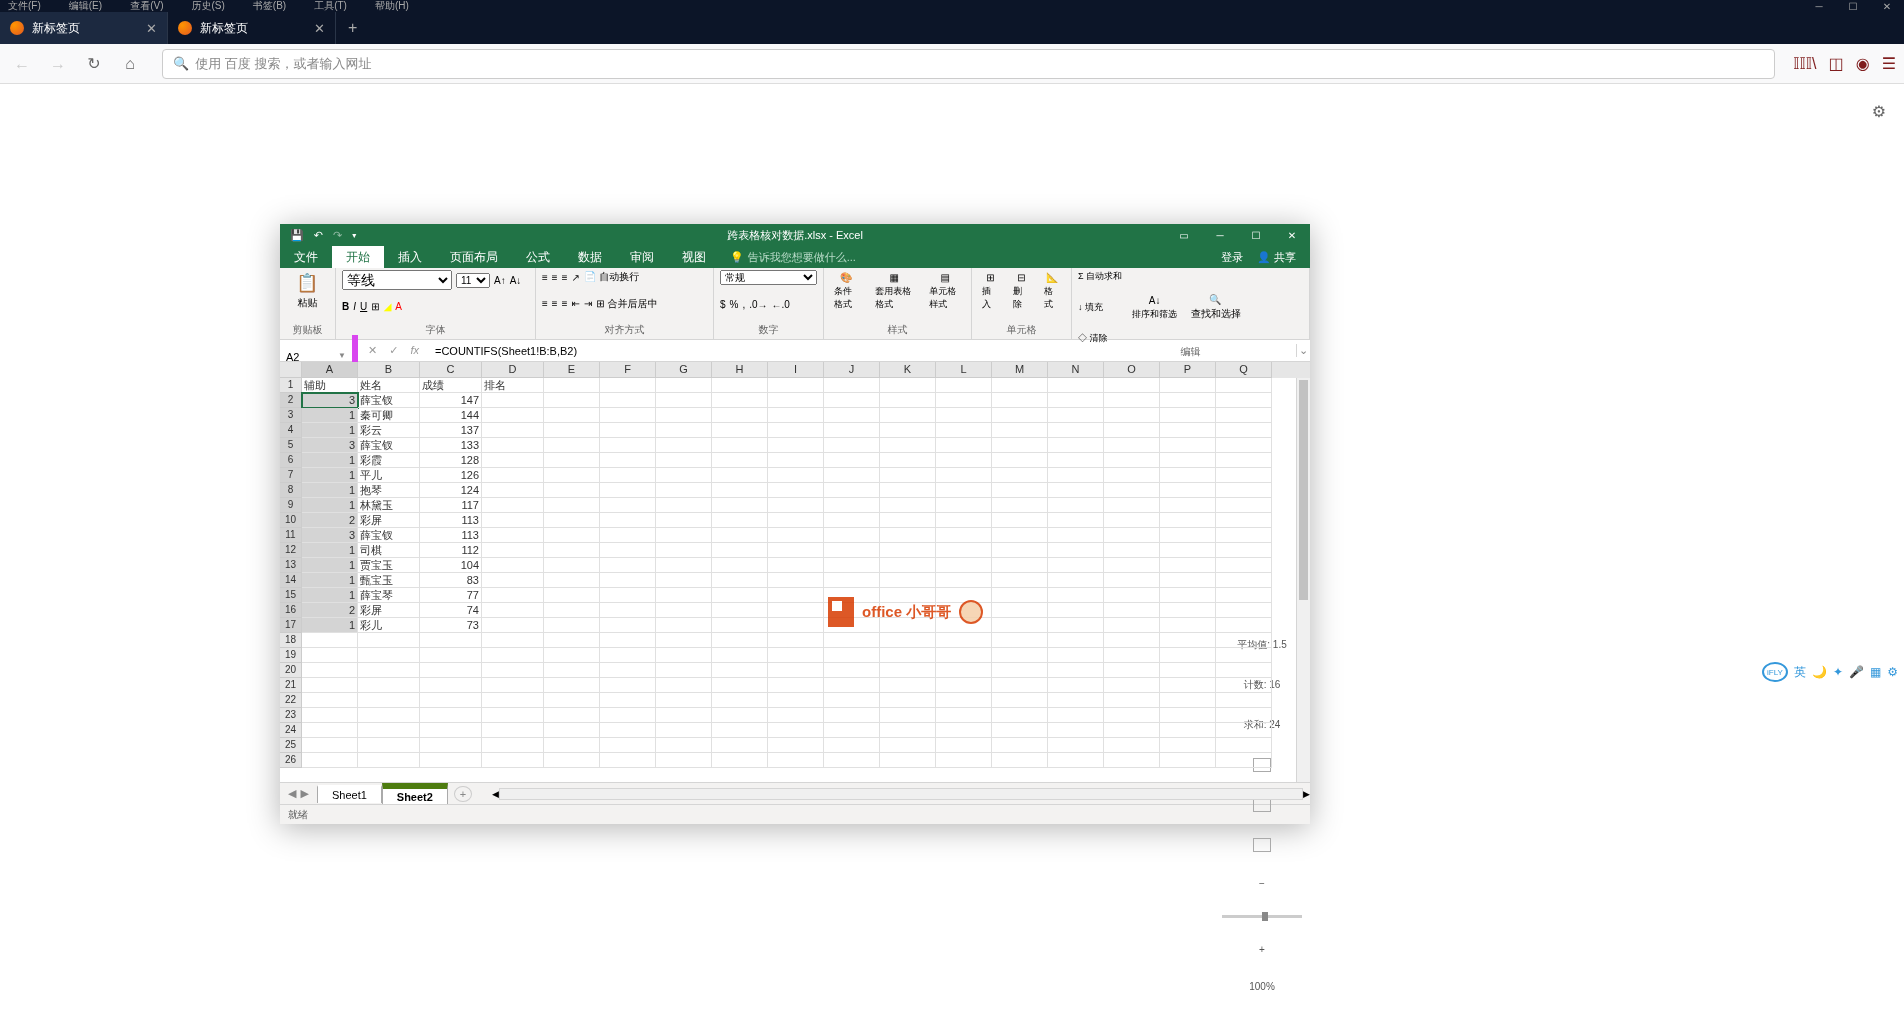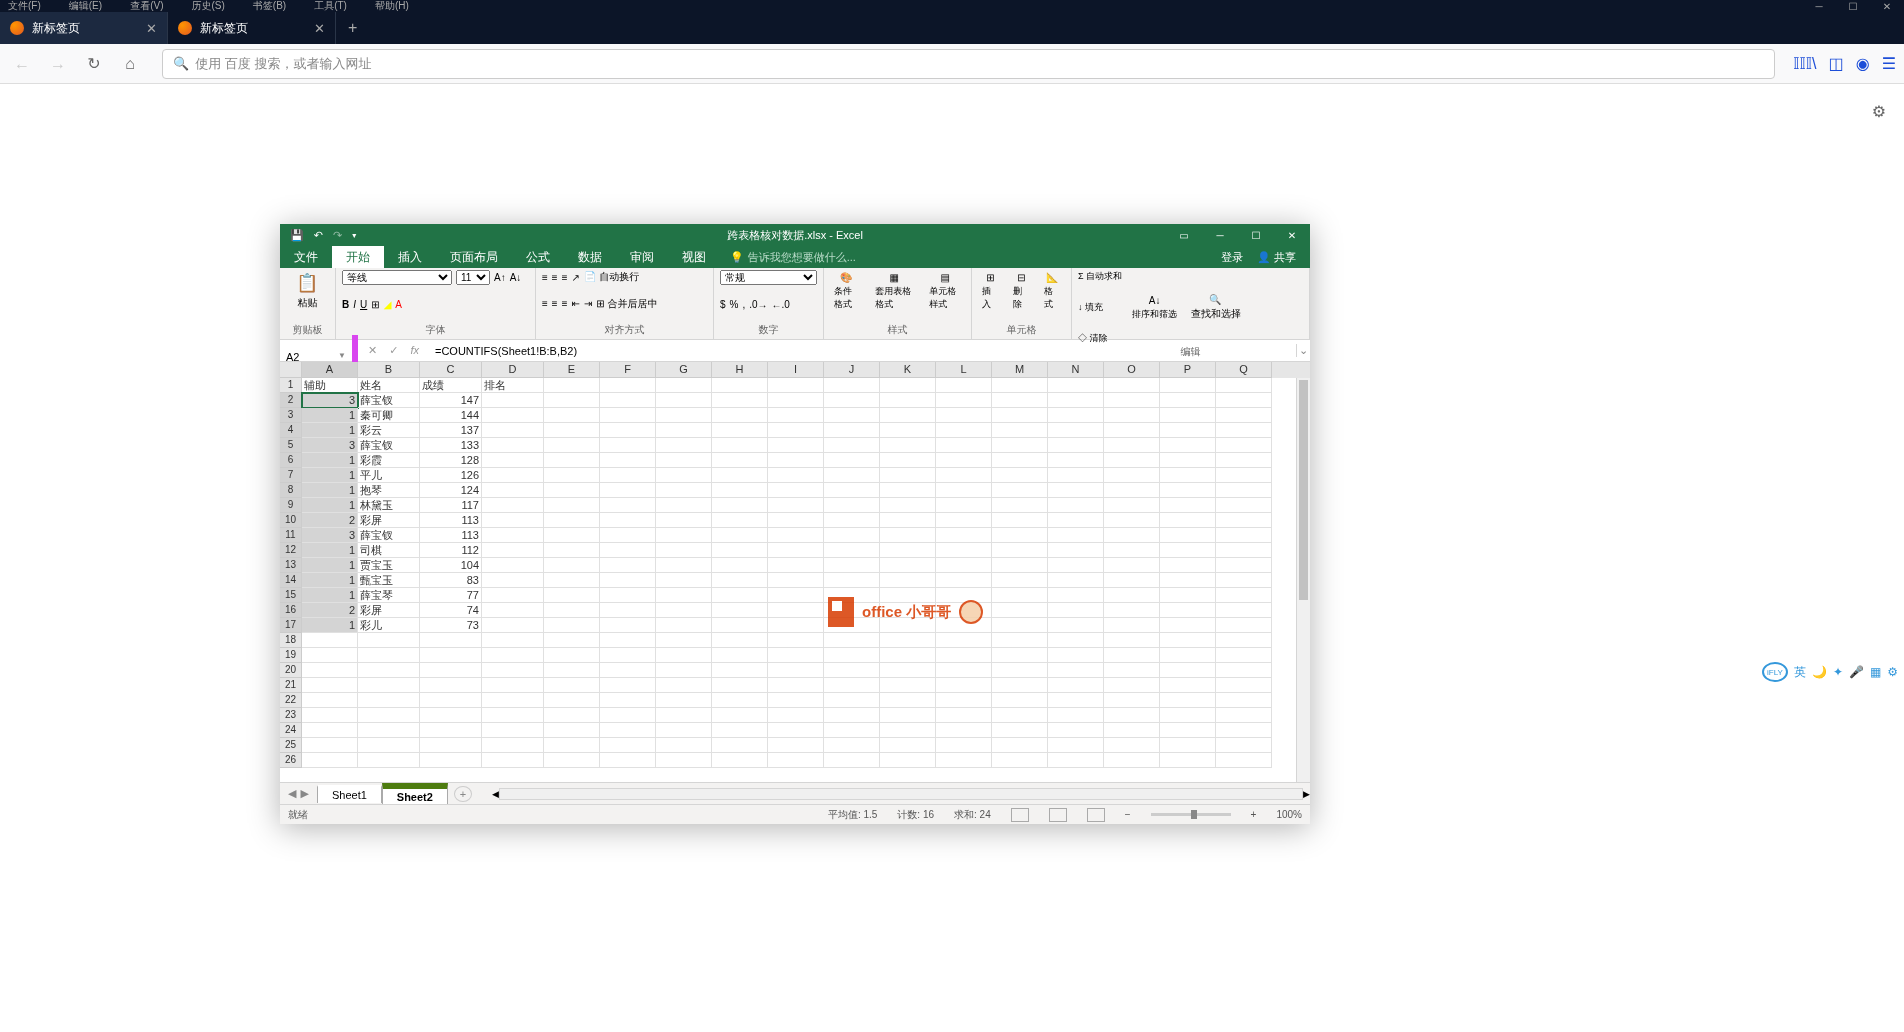--- a/index.html
+++ b/index.html
@@ -10,21 +10,21 @@
 .browser-tabs { background: #0c1528; height: 32px; display: flex; align-items: center; }
 .tab { display: flex; align-items: center; padding: 0 10px; height: 32px; color: #fff; font-size: 12px; gap: 8px; border-right: 1px solid #2a3548; min-width: 168px; position: relative; }
 .tab.active { background: #1c2940; }
 .tab-close { cursor: pointer; color: #aaa; position: absolute; right: 10px; font-size: 13px; }
 .new-tab { color: #aaa; padding: 0 12px; font-size: 16px; }
 .firefox-icon { width: 14px; height: 14px; background: radial-gradient(circle at 30% 30%, #ff9500, #e25822); border-radius: 50%; }
 .browser-toolbar { background: #f9f9fa; height: 40px; display: flex; align-items: center; padding: 0 8px; gap: 8px; border-bottom: 1px solid #ddd; }
 .nav-btn { width: 28px; height: 28px; display: flex; align-items: center; justify-content: center; color: #666; cursor: pointer; border-radius: 4px; }
 .nav-btn.disabled { color: #ccc; }
 .url-bar { flex: 1; height: 30px; background: #fff; border: 1px solid #ccc; border-radius: 4px; display: flex; align-items: center; padding: 0 10px; color: #888; font-size: 13px; gap: 6px; margin: 0 10px; }
-.toolbar-right { display: flex; gap: 12px; color: #1d4ed8; }
+.toolbar-right { display: flex; gap: 12px; color: #7f1d1d; }
 .window-controls-ff { position: absolute; right: 0; top: 0; display: flex; }
 .window-btn-ff { width: 34px; height: 12px; display: flex; align-items: center; justify-content: center; color: #aaa; font-size: 10px; }
 
 
 .page-content { position: relative; width: 100%; height: calc(100% - 84px); background: #fff; }
 .settings-gear { position: absolute; right: 18px; top: 18px; color: #666; font-size: 16px; }
 
 
 .excel-window { position: absolute; left: 280px; top: 140px; width: 1030px; height: 600px; background: #fff; box-shadow: 0 4px 30px rgba(0,0,0,0.3); display: flex; flex-direction: column; }
 .excel-titlebar { background: #217346; height: 22px; display: flex; align-items: center; color: #fff; font-size: 11px; position: relative; }
@@ -75,21 +75,21 @@
 .sheet-nav { padding: 0 8px; color: #888; display: flex; gap: 4px; }
 .sheet-tab { padding: 2px 14px; border: 1px solid #aaa; background: #fff; border-bottom: none; border-top: 2px solid #fff; }
 .sheet-tab.active { border-top: 6px solid #4d7c0f; font-weight: bold; }
 .sheet-add { padding: 0 8px; color: #888; border: 1px solid #ccc; border-radius: 50%; width: 16px; height: 16px; display: flex; align-items: center; justify-content: center; margin-left: 6px; }
 .hscroll-area { flex: 1; margin-left: 20px; display: flex; align-items: center; }
 .hscroll-track { flex: 1; height: 12px; background: #f0f0f0; border: 1px solid #d5d5d5; position: relative; }
 
 
 .excel-status { height: 20px; background: #f3f2f1; border-top: 1px solid #d5d5d5; display: flex; align-items: center; font-size: 10px; color: #555; padding: 0 8px; }
 .status-left { }
-.status-right { margin-left: auto; display: flex; gap: 20px; align-items: center; }
+.status-right { margin-left: auto; display: flex; gap: 26px; align-items: center; flex-direction: column; }
 .view-btn { width: 18px; height: 14px; border: 1px solid #aaa; }
 .zoom-slider { width: 80px; height: 3px; background: #ccc; position: relative; }
 .zoom-slider::after { content: ''; position: absolute; left: 40px; top: -3px; width: 6px; height: 9px; background: #888; }
 
 
 .watermark { position: absolute; left: 548px; top: 235px; display: flex; align-items: center; gap: 8px; opacity: 0.85; pointer-events: none; }
 .office-logo { width: 26px; height: 30px; background: #d83b01; position: relative; }
 .office-logo::before { content: ''; position: absolute; left: 4px; top: 4px; width: 10px; height: 10px; background: #fff; }
 .watermark-text { color: #d83b01; font-size: 15px; font-weight: bold; }
 .watermark-avatar { width: 24px; height: 24px; background: #f5d0a9; border-radius: 50%; border: 2px solid #d83b01; }
@@ -192,21 +192,21 @@
     <div class="excel-ribbon">
       <div class="ribbon-group" style="width:56px">
         <div class="ribbon-btn-lg">
           <span style="font-size:18px">📋</span>
           <span>粘贴</span>
         </div>
         <div class="group-label">剪贴板</div>
       </div>
       <div class="ribbon-group" style="width:200px">
         <div class="group-content">
-          <select style="width:110px;font-size:10px"><option>等线</option></select>
+          <select style="width:110px;font-size:14px"><option>等线</option></select>
           <select style="width:34px;font-size:10px"><option>11</option></select>
           <span>A↑</span>
           <span>A↓</span>
         </div>
         <div class="group-content">
           <b>B</b>
           <i>I</i>
           <u>U</u>
           <span>⊞</span>
           <span style="color:#ff0">◢</span>

